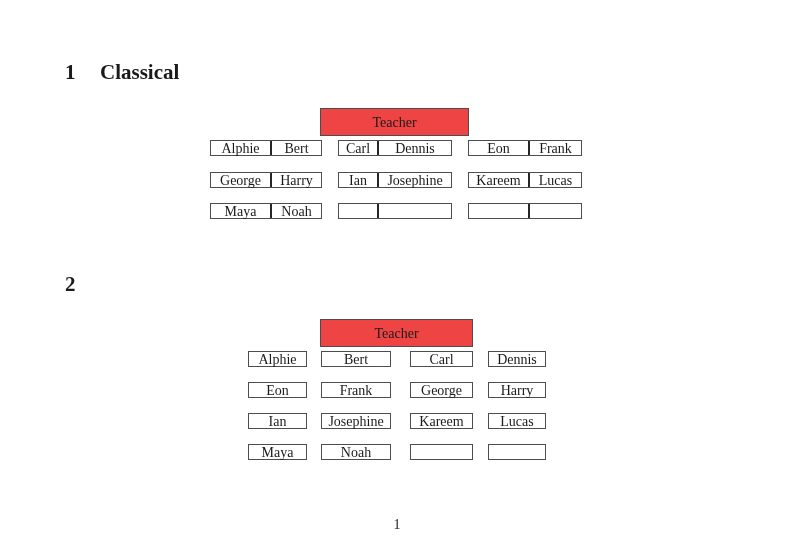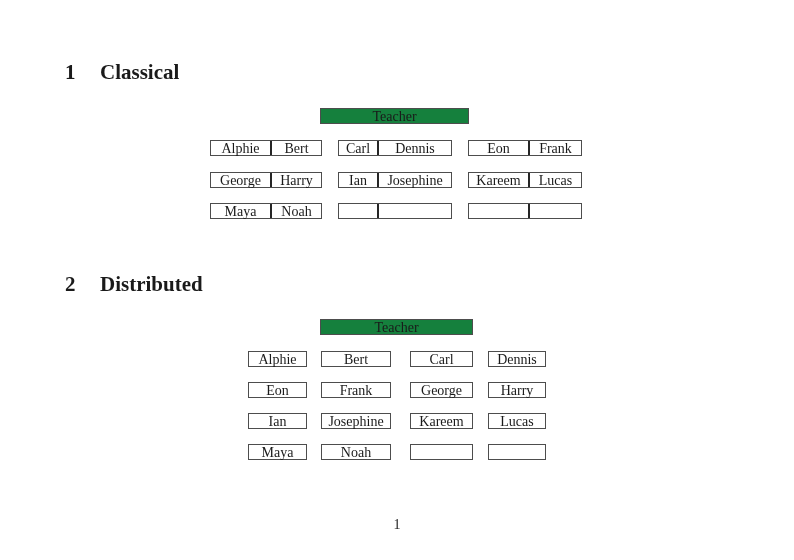--- a/index.html
+++ b/index.html
@@ -7,22 +7,22 @@
     position:relative; width:794px; height:560px; background:#ffffff;
     font-family:"Liberation Serif","DejaVu Serif",serif; color:#1a1a1a;
     overflow:hidden;
   }
   .heading {
     position:absolute; left:65px; display:flex;
     font-weight:bold; font-size:21px; line-height:21px; white-space:nowrap;
   }
   .heading .num { width:35px; }
   .teacher {
-    position:absolute; box-sizing:border-box; height:16px;
-    border:1px solid #4d4d4d; background:#15803d;
+    position:absolute; box-sizing:border-box; height:28px;
+    border:1px solid #4d4d4d; background:#ef4444;
     display:flex; align-items:center; justify-content:center;
     font-size:14px; line-height:13px;
   }
   .desk {
     position:absolute; box-sizing:border-box; height:16px;
     border:1px solid #4d4d4d; background:#fff; display:flex;
   }
   .desk .cell {
     box-sizing:border-box; height:100%;
     display:flex; align-items:center; justify-content:center;
@@ -97,21 +97,20 @@
     <span class="cell c1"></span>
     <span class="cell c2"></span>
   </div>
   <div class="desk g2 crow2">
     <span class="cell c1"></span>
     <span class="cell c2"></span>
   </div>
 
   <div class="heading" style="top:274px;">
     <span class="num">2</span>
-    <span>Distributed</span>
   </div>
 
   <div class="teacher" style="left:320px; top:319px; width:153px;">
     <span>Teacher</span>
   </div>
 
   <div class="seat dc0 drow0">Alphie</div>
   <div class="seat dc1 drow0">Bert</div>
   <div class="seat dc2 drow0">Carl</div>
   <div class="seat dc3 drow0">Dennis</div>

